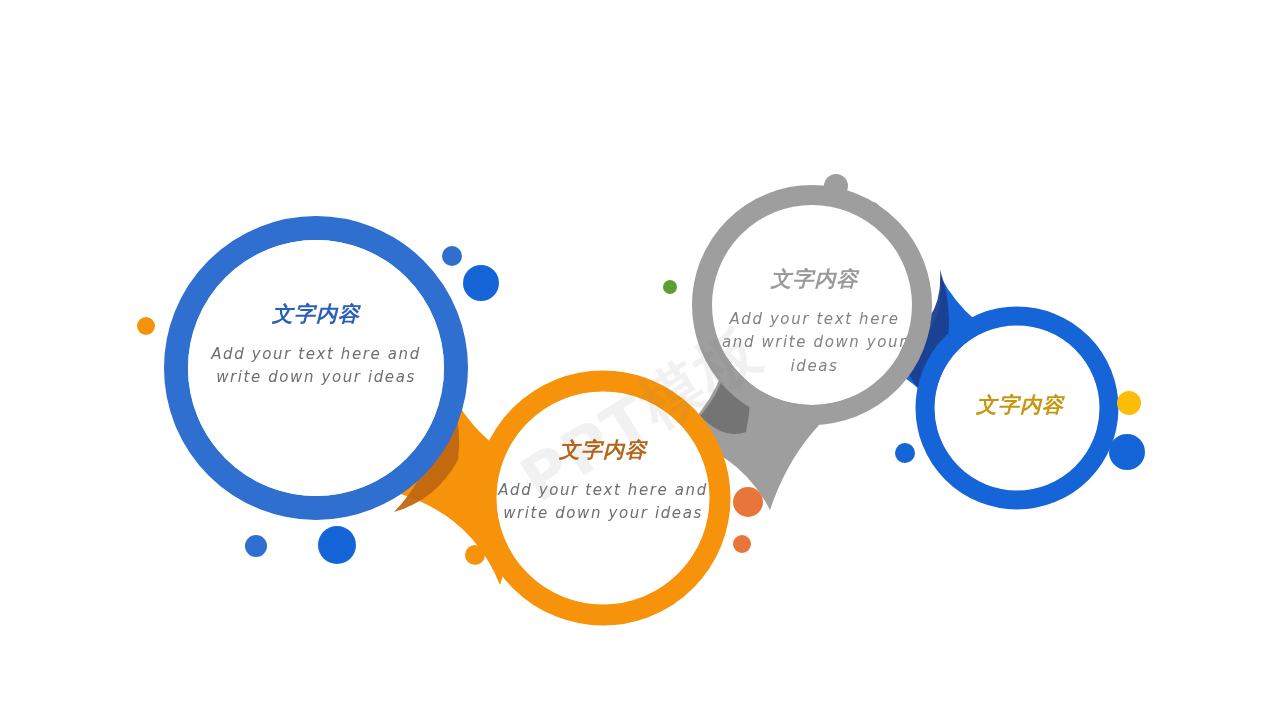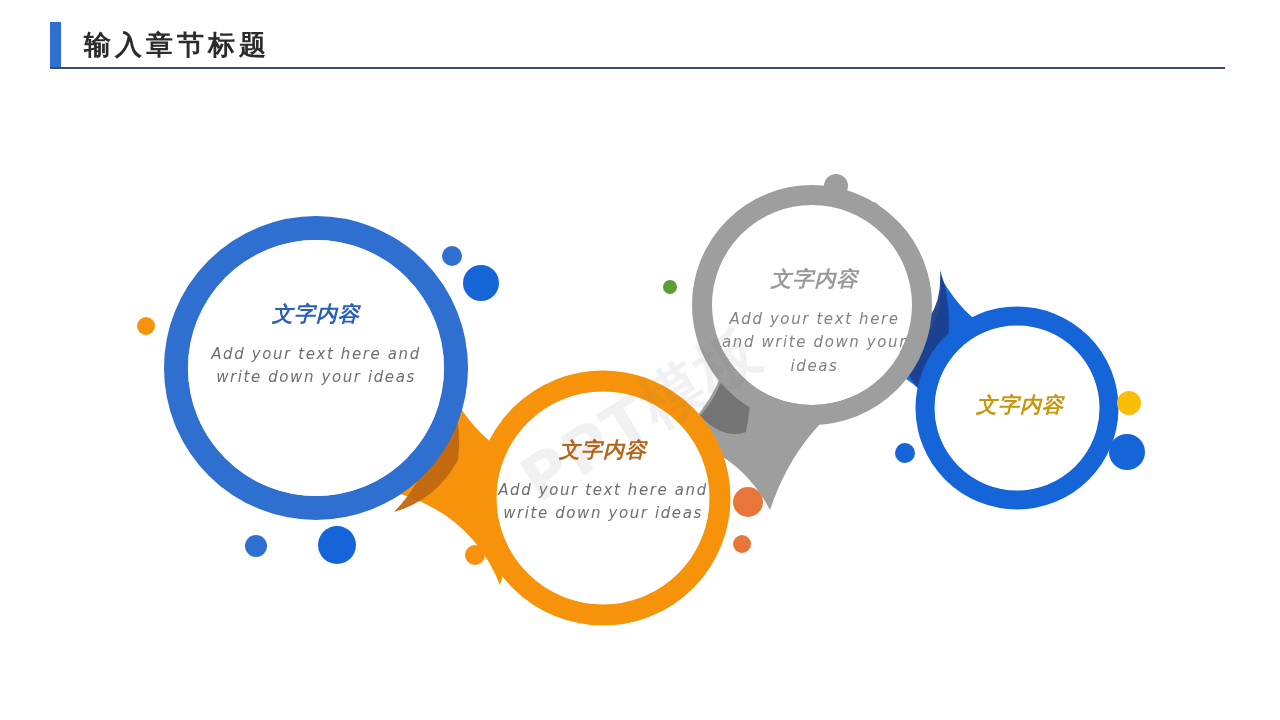--- a/index.html
+++ b/index.html
@@ -112,25 +112,20 @@
     letter-spacing: 2px;
     pointer-events: none;
     font-family: "DejaVu Sans", "Liberation Sans", sans-serif;
   }
 </style>
 </head>
 <body>
 
 <div id="slide">
 
-  <div id="header">
-    <div id="header-bar"></div>
-    <div id="header-title">输入章节标题</div>
-    <div id="header-rule"></div>
-  </div>
 
   <div id="stage">
 
     <svg id="blob-svg" viewBox="0 0 1280 640">
       <defs>
 
         <mask id="holes-mask">
           <rect x="0" y="0" width="1280" height="640" fill="#fff"></rect>
           <circle cx="316" cy="288" r="128" fill="#000"></circle>
           <circle cx="603" cy="418" r="107" fill="#000"></circle>

